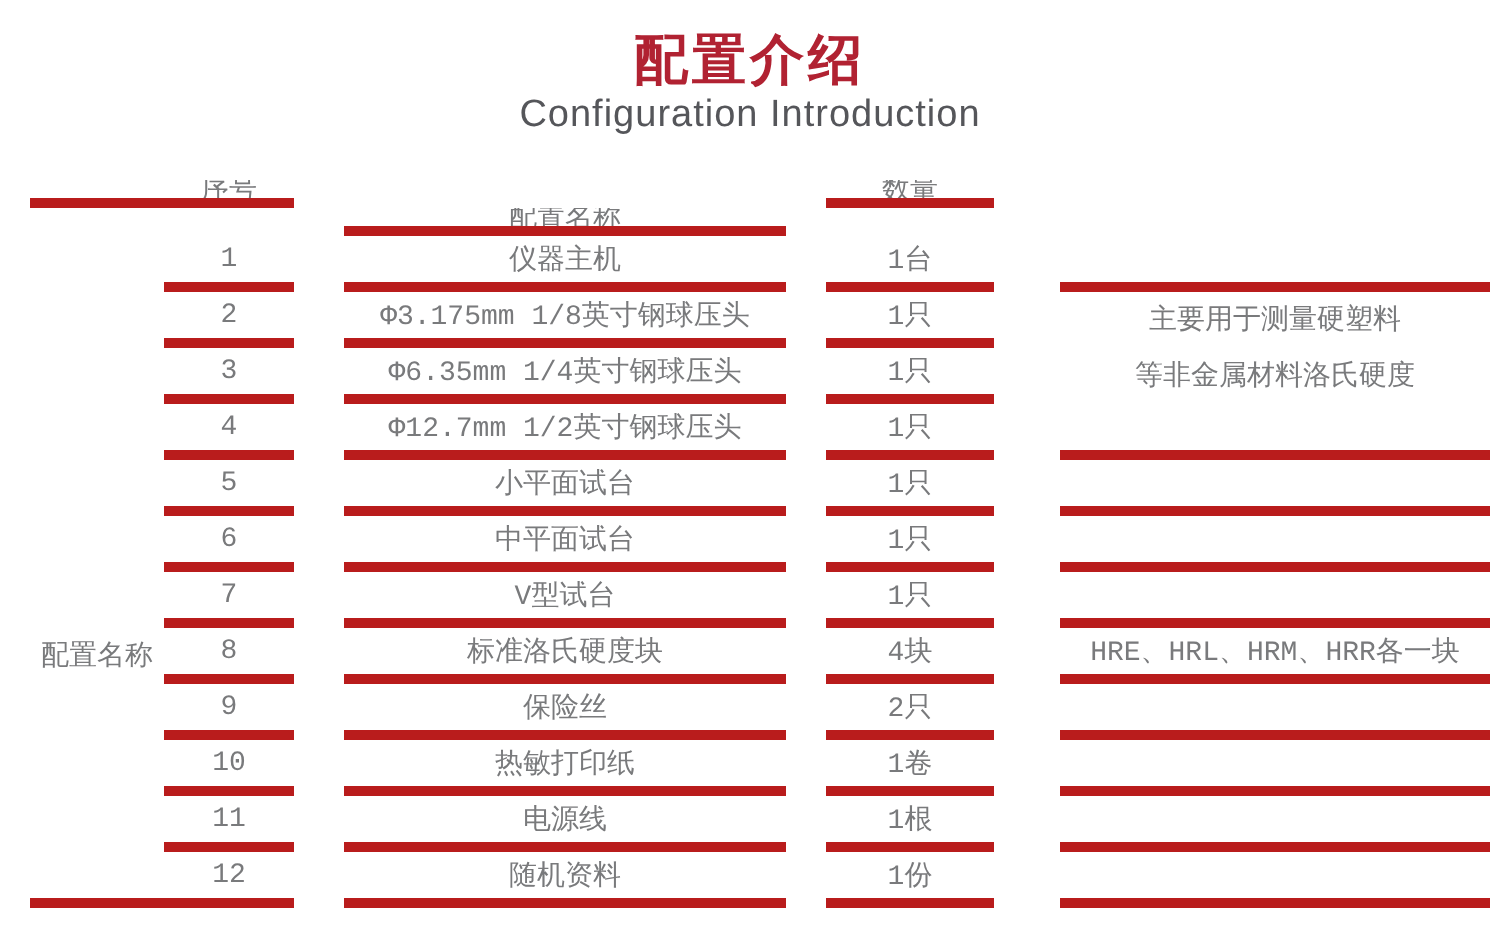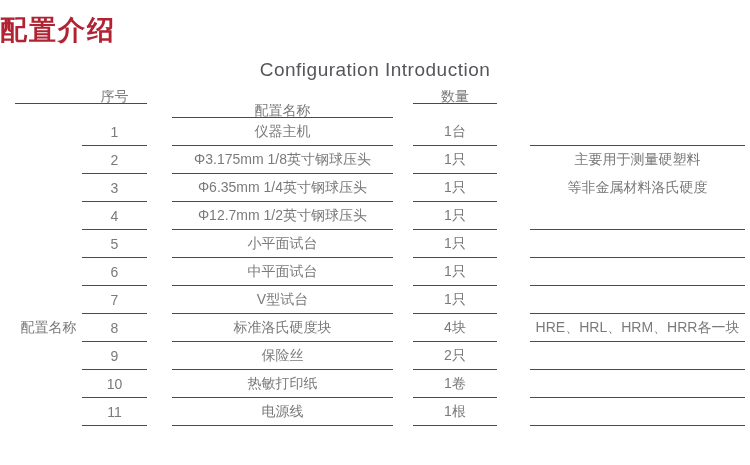--- a/index.html
+++ b/index.html
@@ -4,30 +4,31 @@
 <style>
   html,body{margin:0;padding:0;}
   body{
     width:750px;height:465px;
     background:#ffffff;
     font-family:"Liberation Sans","DejaVu Sans",sans-serif;
     position:relative;
     overflow:hidden;
   }
   .page-title{
+    text-align:center;
     margin-top:15px;
     font-size:27px;
     line-height:30px;
     font-weight:700;
     color:#b12232;
     letter-spacing:2px;
   }
   .page-subtitle{
     text-align:center;
-    margin-top:14px;
+    margin-top:2px;
     font-size:19px;
     line-height:22px;
     font-weight:400;
     color:#55565a;
     letter-spacing:0.5px;
   }
   .config-table{
     position:absolute;
     left:15px;
     top:90px;
@@ -40,21 +41,21 @@
   }
   .cell{
     display:flex;
     align-items:center;
     justify-content:center;
     font-size:14px;
     color:#797a7c;
     white-space:nowrap;
     overflow:hidden;
   }
-  .b{border-bottom:1px solid #b91c1c;}
+  .b{border-bottom:5px solid #b91c1c;font-family:Liberation Mono, monospace;}
   .col-label{grid-column:1;}
   .col-index{grid-column:2;}
   .col-name{grid-column:4;}
   .col-qty{grid-column:6;}
   .col-remark{grid-column:8;}
 </style>
 </head>
 <body>
 
 <div class="page-title">配置介绍</div>
@@ -150,14 +151,21 @@
   </div>
 
   <div class="trow">
     <div class="cell col-label"></div>
     <div class="cell col-index b">11</div>
     <div class="cell col-name b">电源线</div>
     <div class="cell col-qty b">1根</div>
     <div class="cell col-remark b"></div>
   </div>
 
+  <div class="trow">
+    <div class="cell col-label b"></div>
+    <div class="cell col-index b">12</div>
+    <div class="cell col-name b">随机资料</div>
+    <div class="cell col-qty b">1份</div>
+    <div class="cell col-remark b"></div>
+  </div>
 
 </div>
 
 </body></html>

